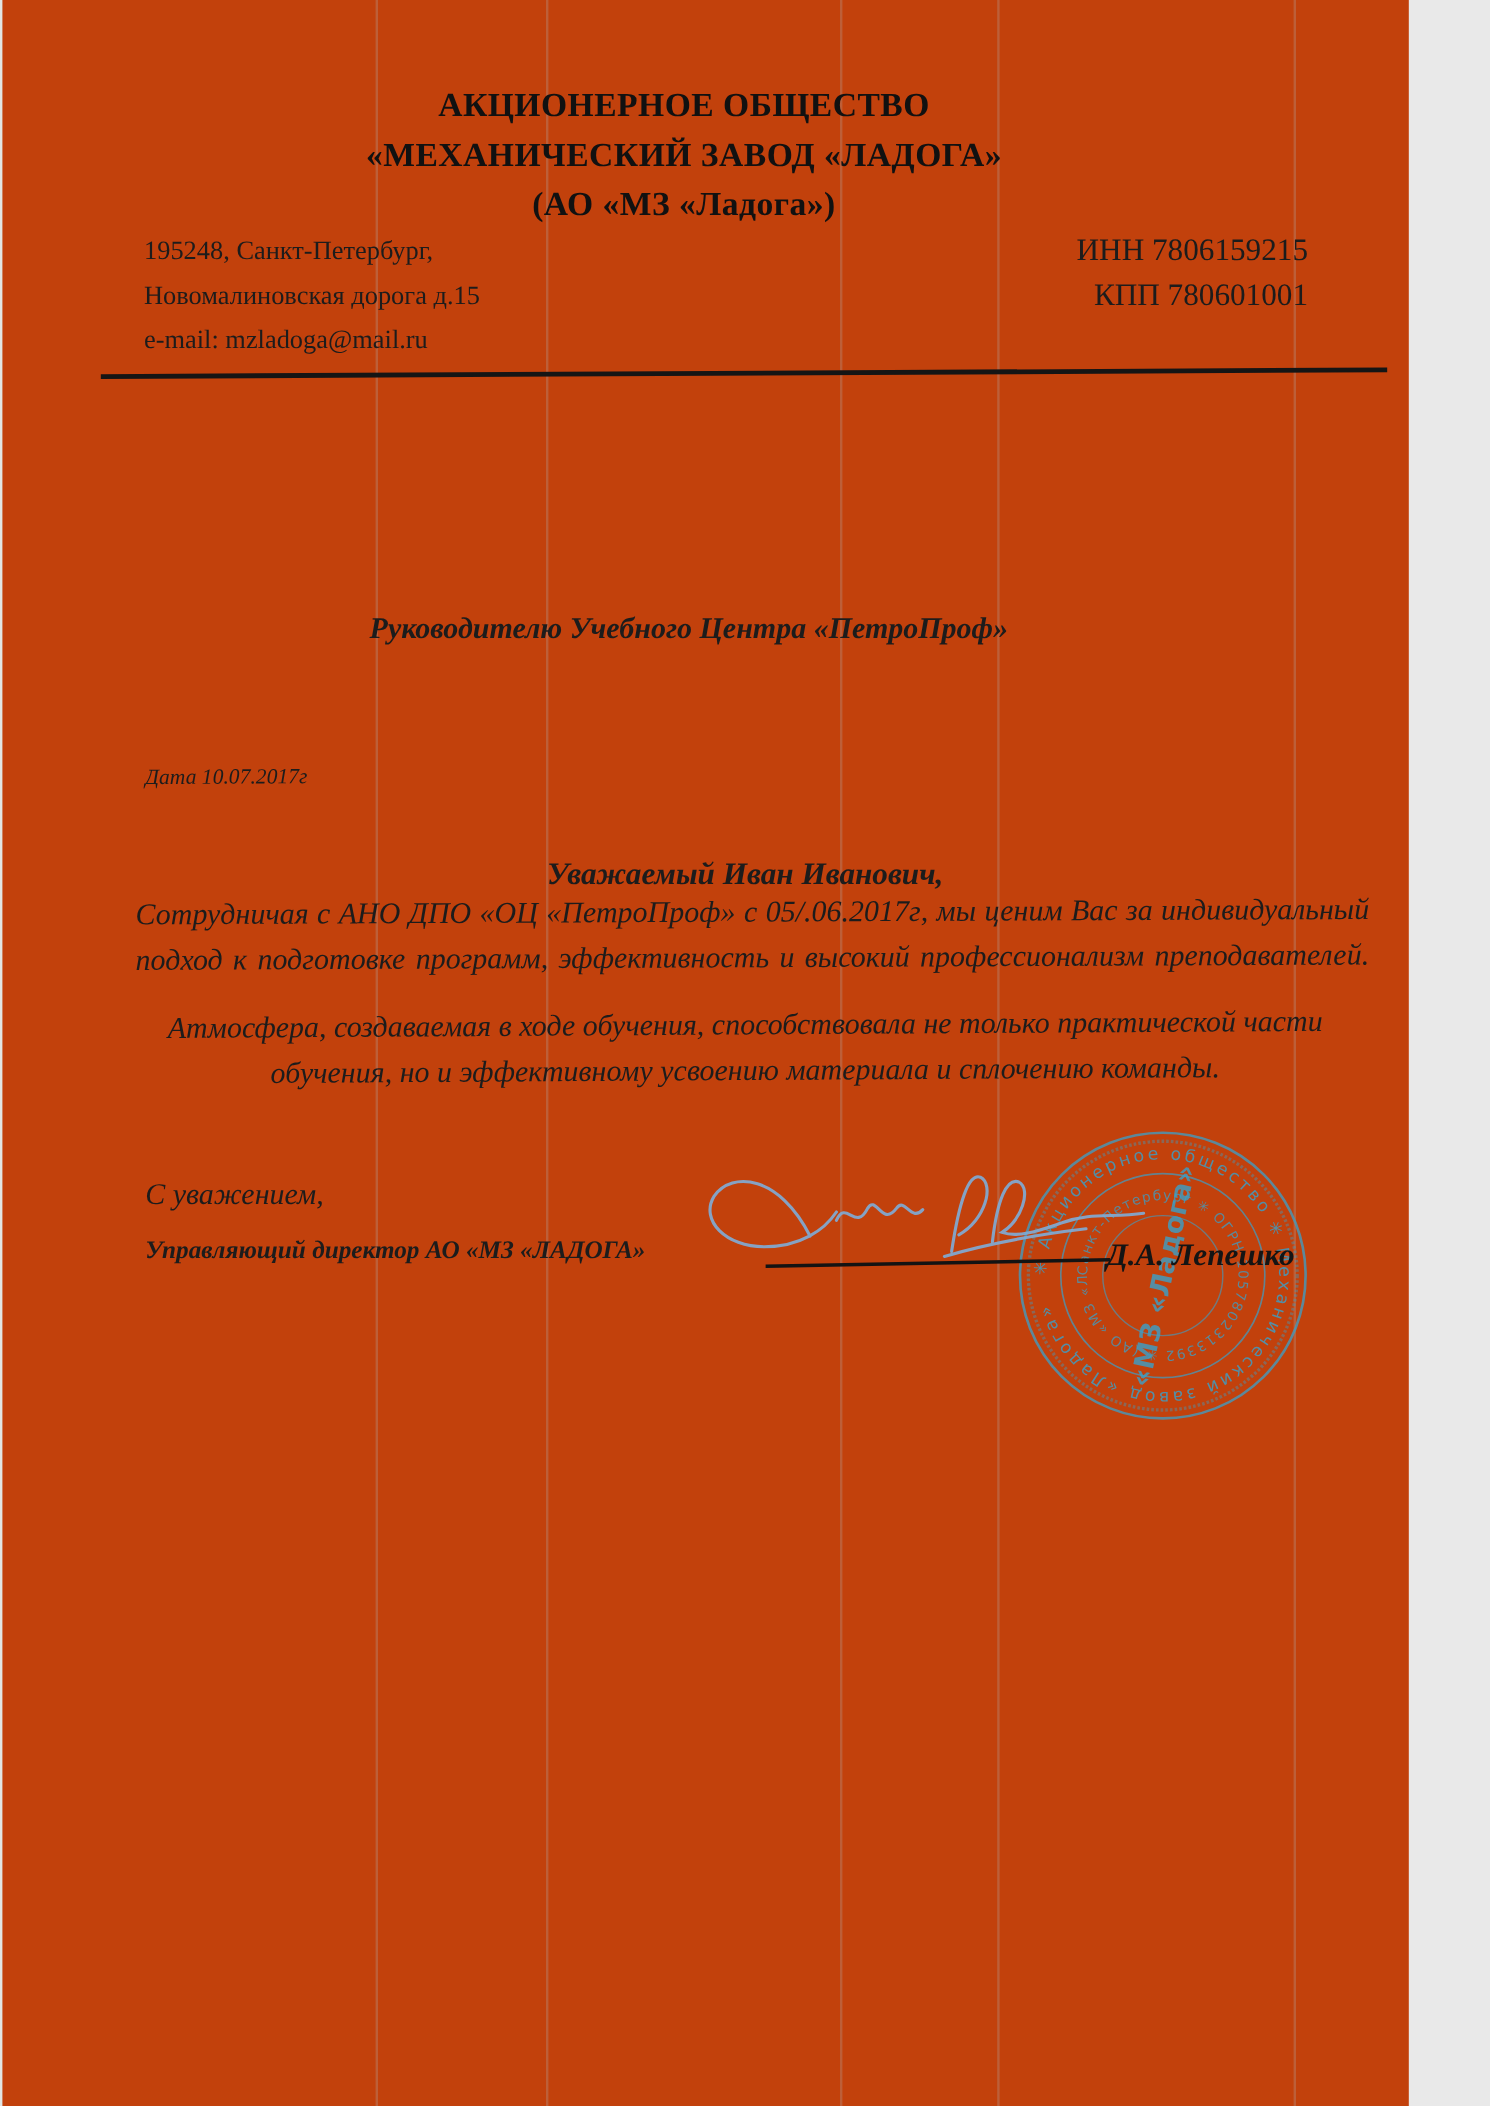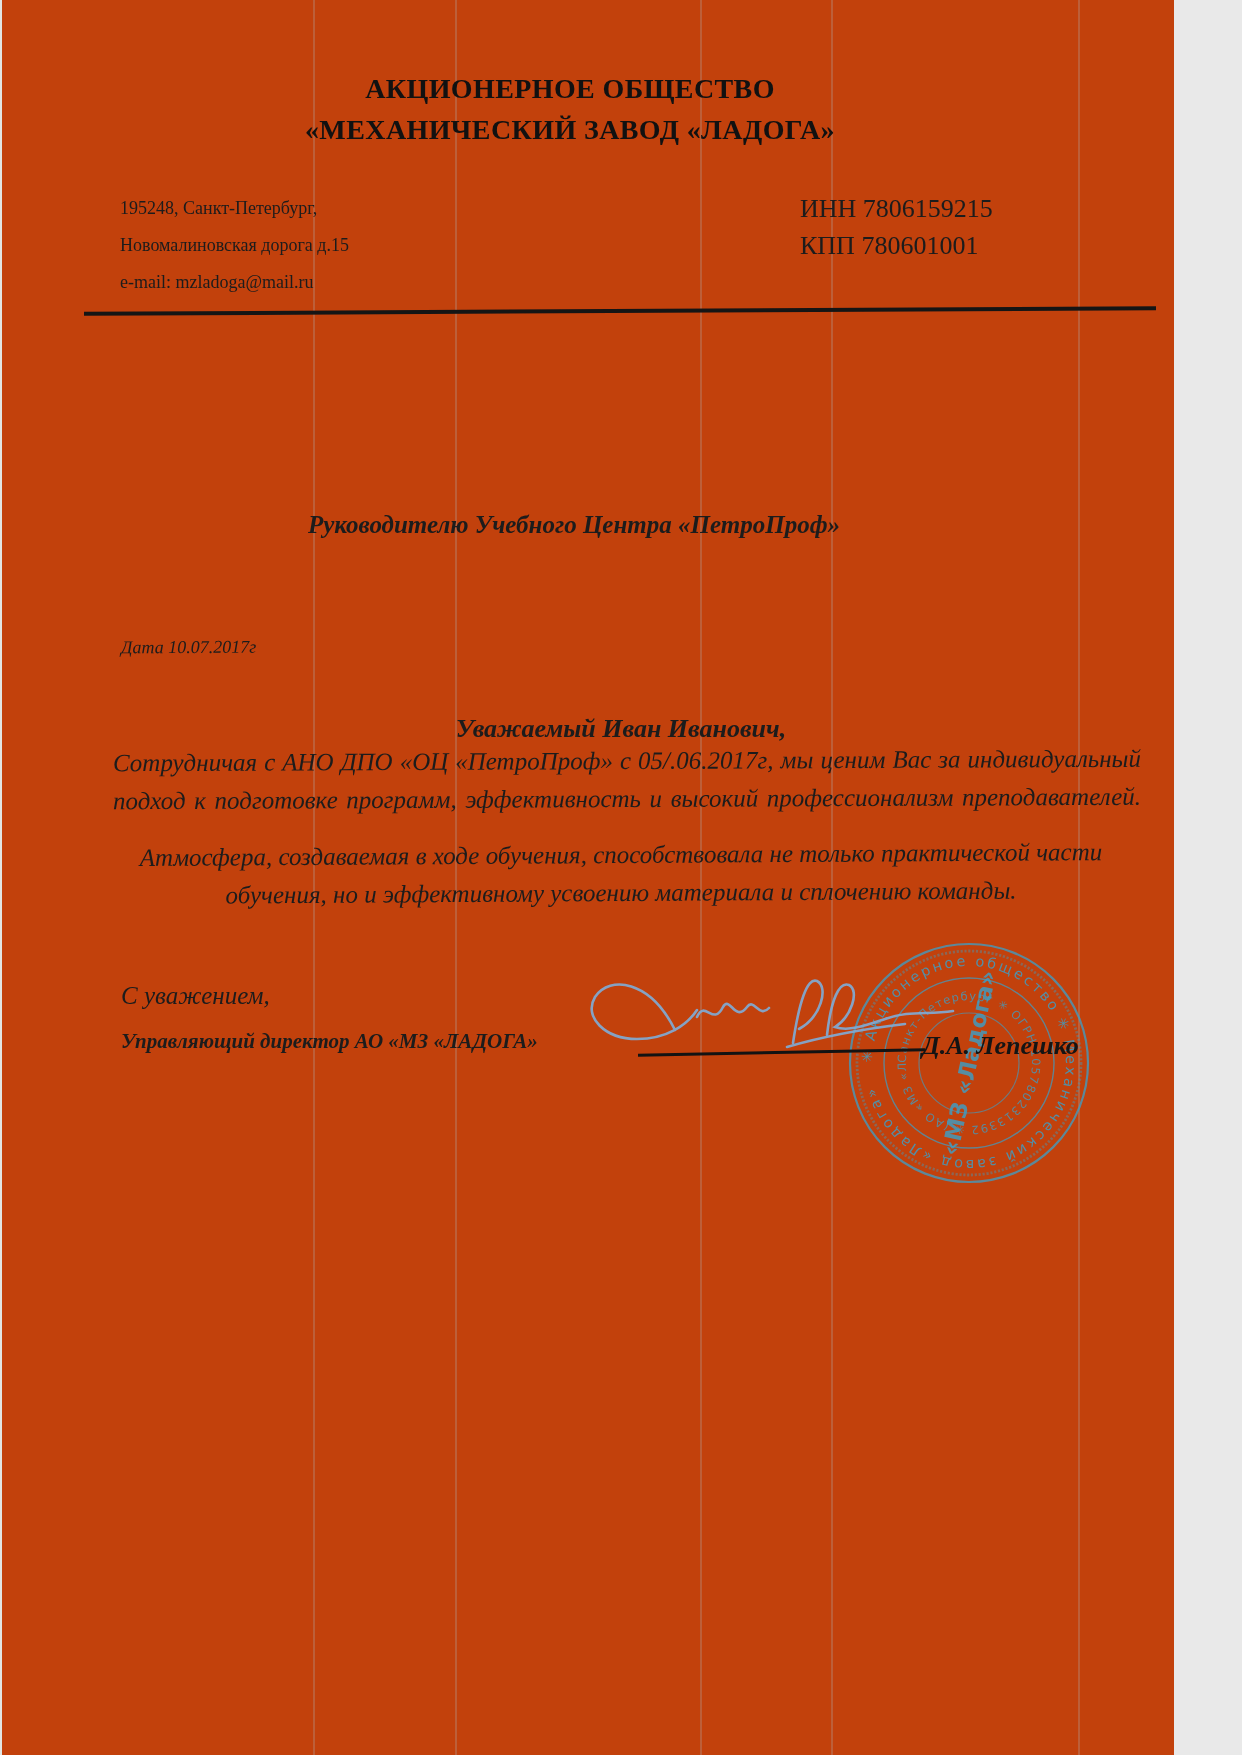--- a/index.html
+++ b/index.html
@@ -16,25 +16,25 @@
   .streak{position:absolute;top:0;width:2px;height:100%;background:rgba(172,205,218,0.22);}
   .s1{left:313px}.s2{left:455px}.s3{left:700px}.s4{left:831px}.s5{left:1078px}
 
   .header{
     position:absolute;top:68px;left:0;width:1140px;
     text-align:center;font-weight:bold;font-size:28px;line-height:41px;
     color:#111;letter-spacing:0.4px;
   }
   .addr{
     position:absolute;top:190px;left:120px;
-    font-size:18px;line-height:37px;
+    font-size:22px;line-height:37px;
   }
   .req{
     position:absolute;top:190px;left:800px;width:290px;
-    text-align:left;font-size:26px;line-height:37px;
+    text-align:right;font-size:26px;line-height:37px;
   }
   .rule{
     position:absolute;top:309px;left:84px;width:1072px;height:4px;
     background:#151515;transform:rotate(-0.3deg);
   }
   .addressee{
     position:absolute;top:511px;left:0;width:1148px;
     text-align:center;font-weight:bold;font-style:italic;font-size:25px;
   }
   .dateline{
@@ -84,20 +84,21 @@
   <div class="edge-line"></div>
   <div class="streak s1"></div>
   <div class="streak s2"></div>
   <div class="streak s3"></div>
   <div class="streak s4"></div>
   <div class="streak s5"></div>
 
   <div class="header">
     <div>АКЦИОНЕРНОЕ ОБЩЕСТВО</div>
     <div>«МЕХАНИЧЕСКИЙ ЗАВОД «ЛАДОГА»</div>
+    <div>(АО «МЗ «Ладога»)</div>
   </div>
 
   <div class="addr">
     <div>195248, Санкт-Петербург,</div>
     <div>Новомалиновская дорога д.15</div>
     <div>e-mail: mzladoga@mail.ru</div>
   </div>
 
   <div class="req">
     <div>ИНН 7806159215</div>

